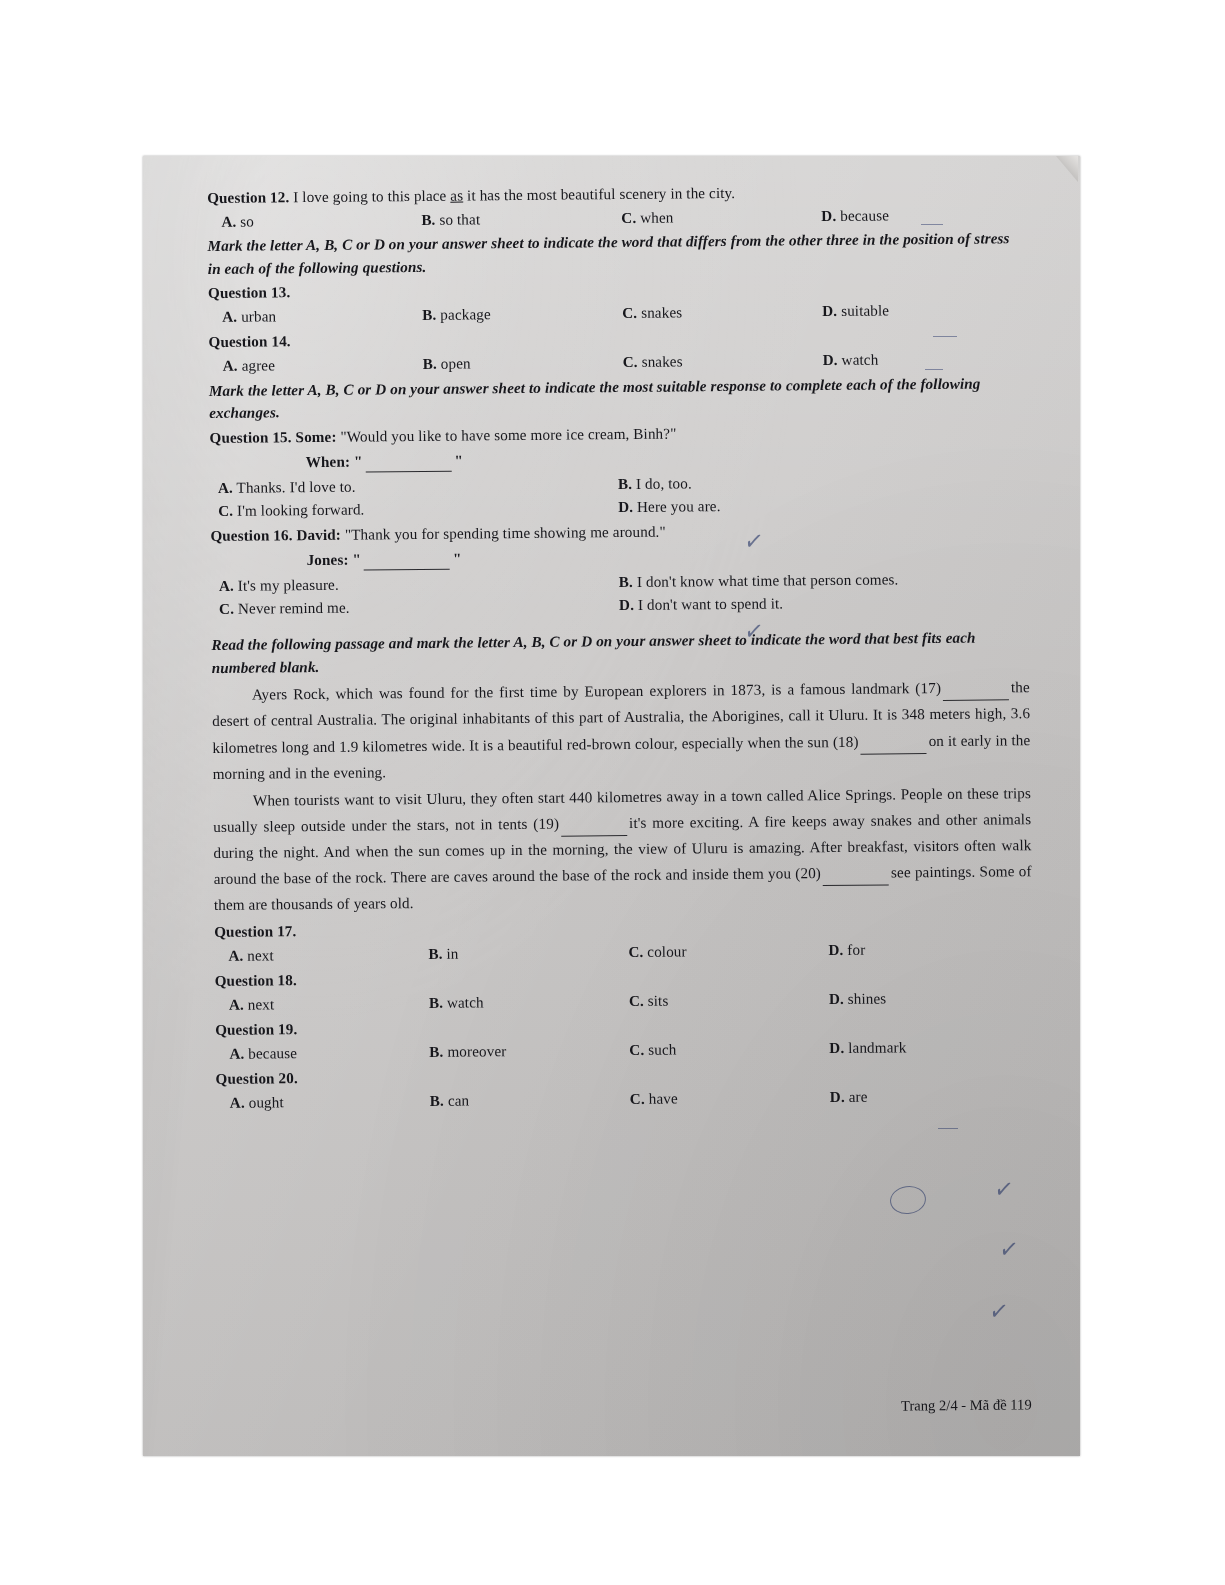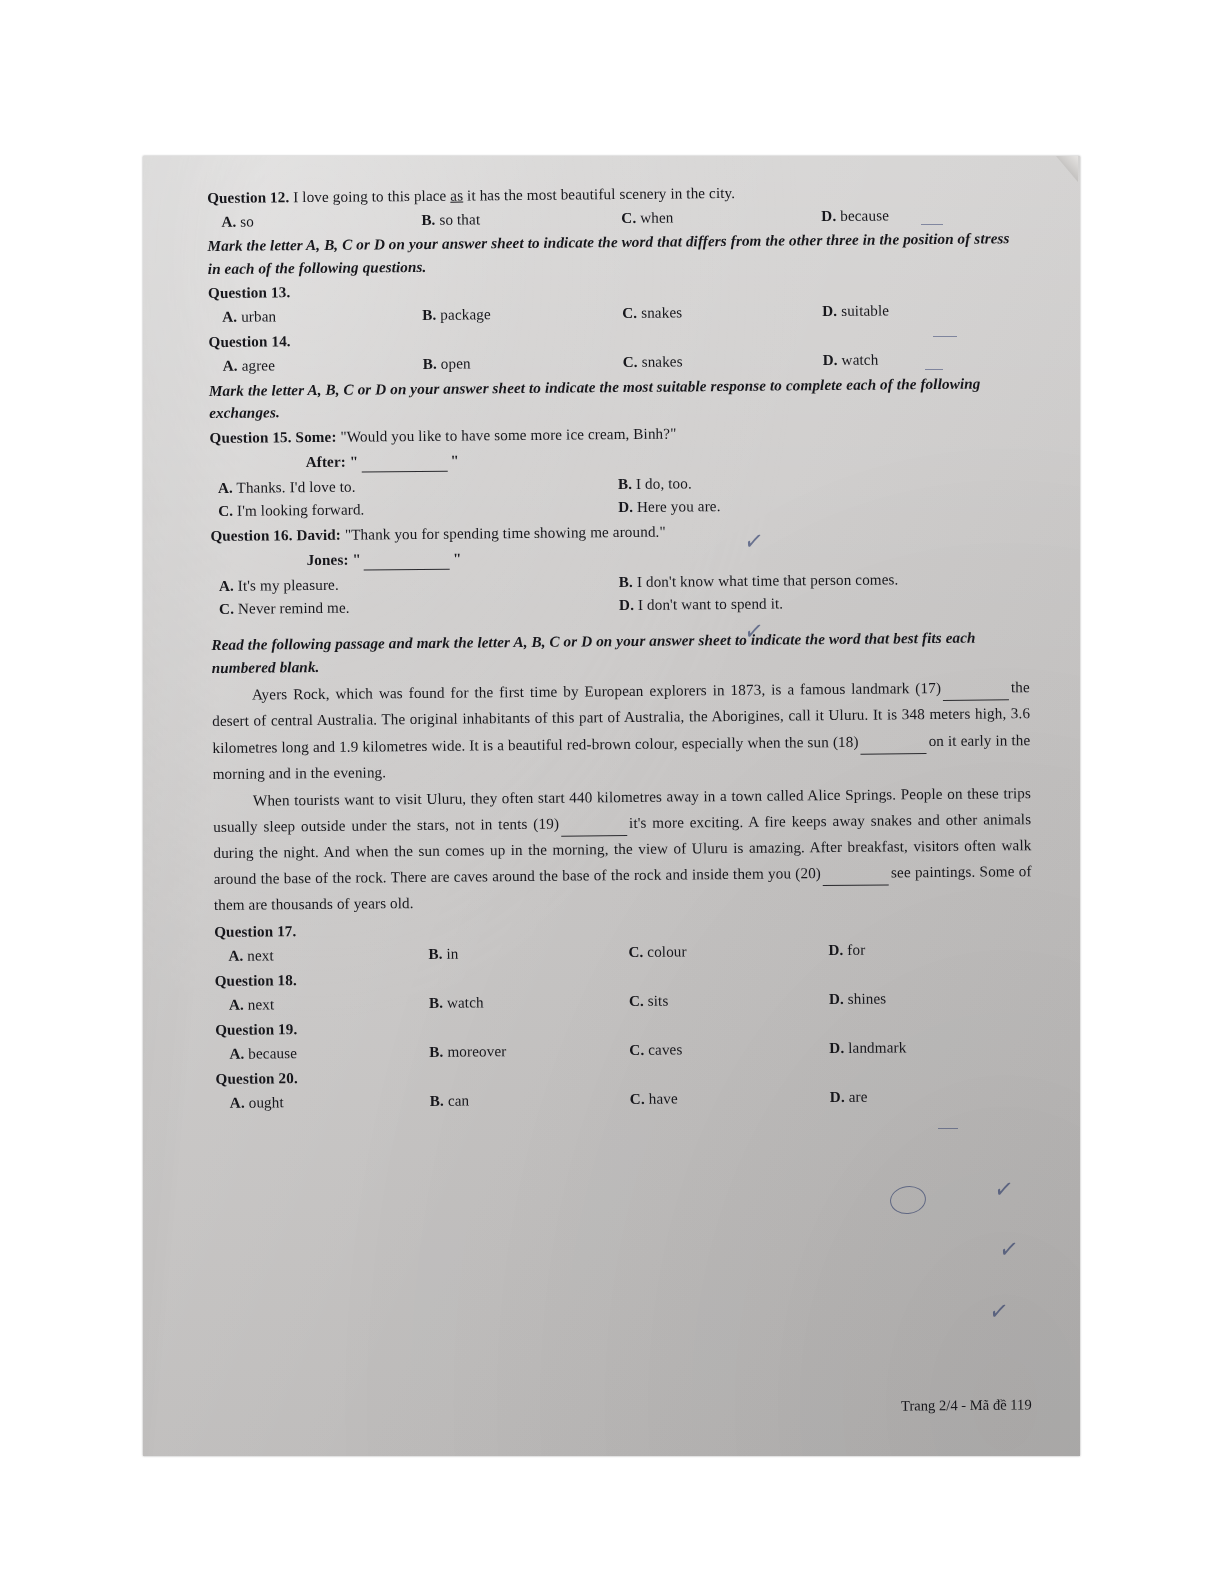--- a/index.html
+++ b/index.html
@@ -198,21 +198,21 @@
       </div>
 
       <div class="italic-instr">Mark the letter A, B, C or D on your answer sheet to indicate the most suitable response to complete each of the following exchanges.</div>
 
       <div class="q-line">
         <span class="q-head">Question 15.</span>
         <span class="q-head">Some:</span>
         <span>"Would you like to have some more ice cream, Binh?"</span>
       </div>
       <div class="dialog-line">
-        <span>After:</span>
+        <span>When:</span>
         <span>"</span><span class="blank"></span><span>"</span>
       </div>
       <div class="opts2">
         <div class="opt"><b>A.</b> <span>Thanks. I'd love to.</span></div>
         <div class="opt"><b>B.</b> <span>I do, too.</span></div>
         <div class="opt"><b>C.</b> <span>I'm looking forward.</span></div>
         <div class="opt"><b>D.</b> <span>Here you are.</span></div>
       </div>
 
       <div class="q-line">
@@ -257,21 +257,21 @@
         <div class="opt"><b>A.</b> <span>next</span></div>
         <div class="opt"><b>B.</b> <span>watch</span></div>
         <div class="opt"><b>C.</b> <span>sits</span></div>
         <div class="opt"><b>D.</b> <span>shines</span></div>
       </div>
 
       <div class="q-line q-head">Question 19.</div>
       <div class="opts4">
         <div class="opt"><b>A.</b> <span>because</span></div>
         <div class="opt"><b>B.</b> <span>moreover</span></div>
-        <div class="opt"><b>C.</b> <span>caves</span></div>
+        <div class="opt"><b>C.</b> <span>such</span></div>
         <div class="opt"><b>D.</b> <span>landmark</span></div>
       </div>
 
       <div class="q-line q-head">Question 20.</div>
       <div class="opts4">
         <div class="opt"><b>A.</b> <span>ought</span></div>
         <div class="opt"><b>B.</b> <span>can</span></div>
         <div class="opt"><b>C.</b> <span>have</span></div>
         <div class="opt"><b>D.</b> <span>are</span></div>
       </div>

